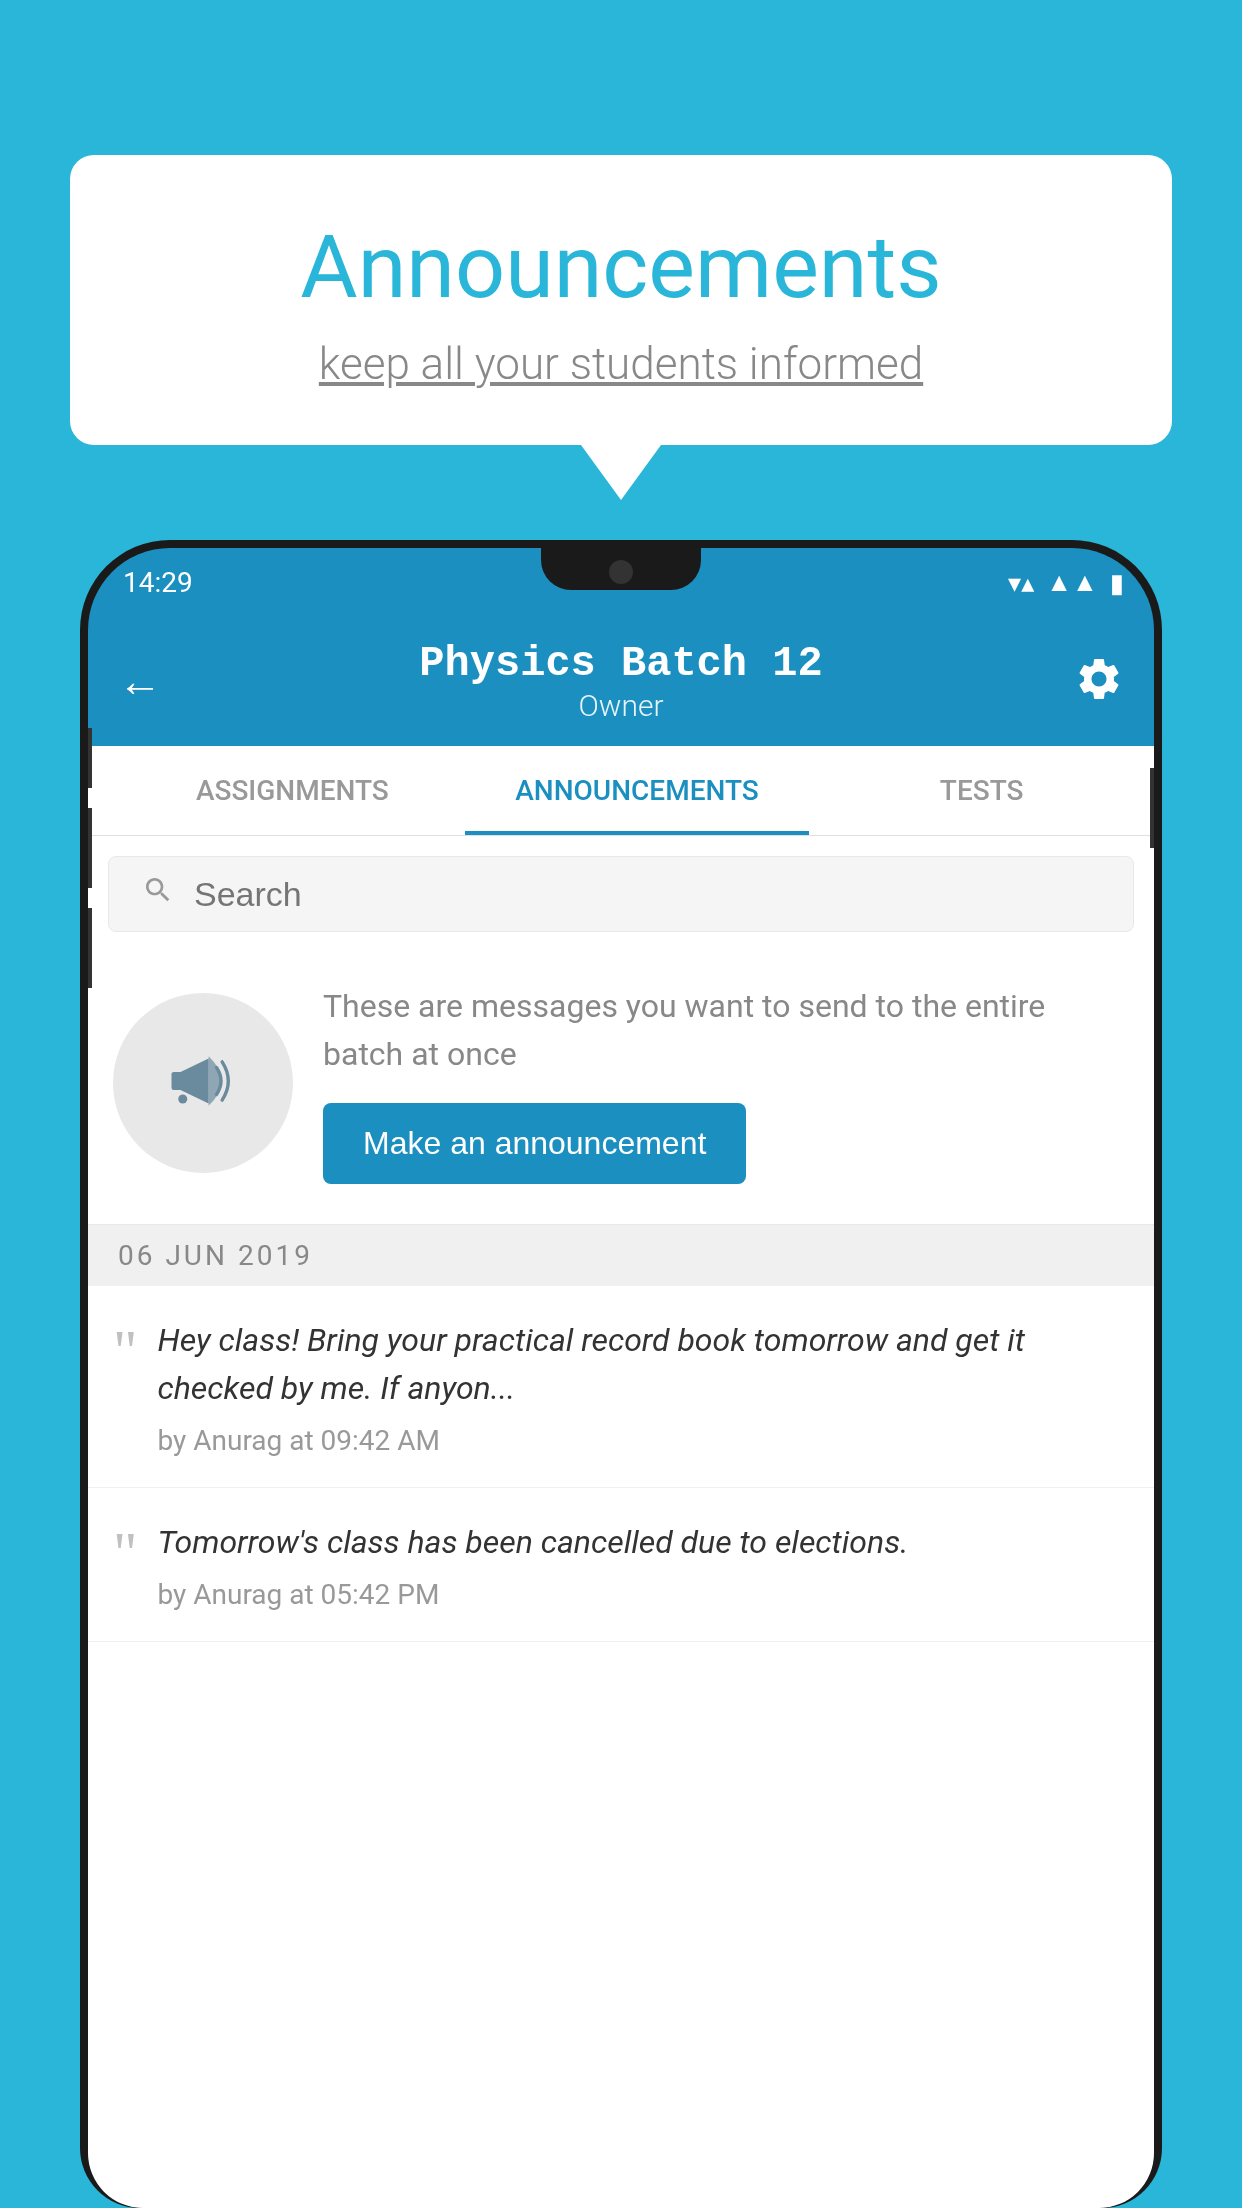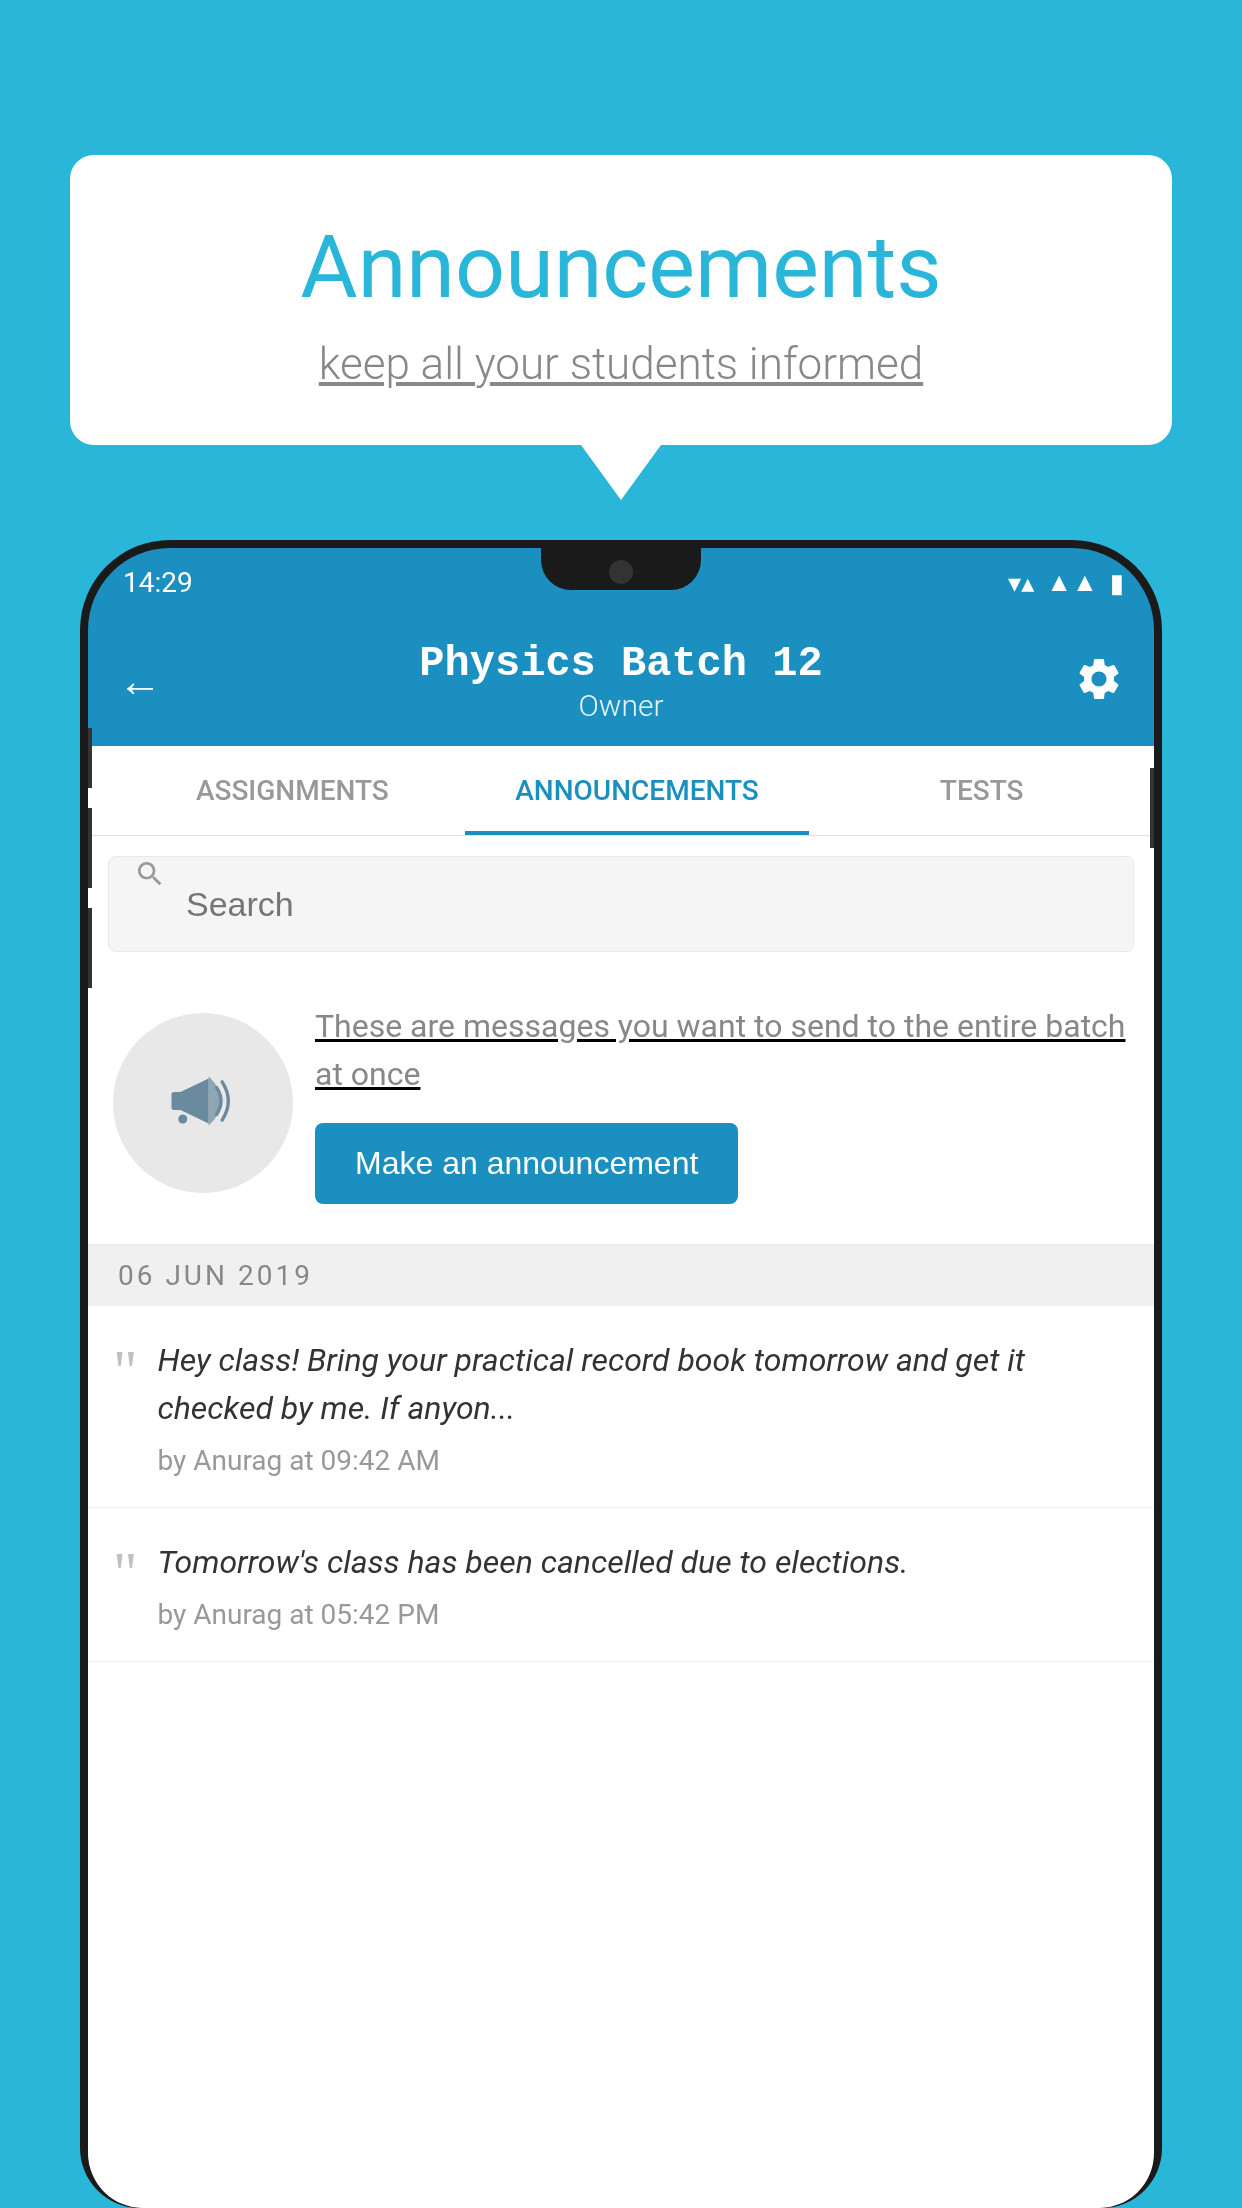--- a/index.html
+++ b/index.html
@@ -245,22 +245,23 @@
       background: white;
       overflow: hidden;
     }
 
     
     .search-bar {
       margin: 20px 20px;
       background: #f5f5f5;
       border-radius: 8px;
       display: flex;
-      padding: 0 25px;
-      height: 96px;
+      align-items: center;
+      padding: 0 33px;
+      height: 76px;
       border: 1px solid #e8e8e8;
     }
 
     .search-icon-wrap {
       margin-right: 20px;
       color: #999;
       font-size: 36px;
     }
 
     .search-input {
@@ -271,22 +272,21 @@
       color: #999;
       flex: 1;
     }
 
     
     .empty-state {
       display: flex;
       align-items: center;
       padding: 30px 25px 40px;
       border-bottom: 1px solid #e8e8e8;
-      gap: 22px;
-      text-decoration: underline;
+      gap: 30px;
     }
 
     .empty-icon-circle {
       width: 180px;
       height: 180px;
       min-width: 180px;
       background: #e8e8e8;
       border-radius: 50%;
       display: flex;
       align-items: center;

